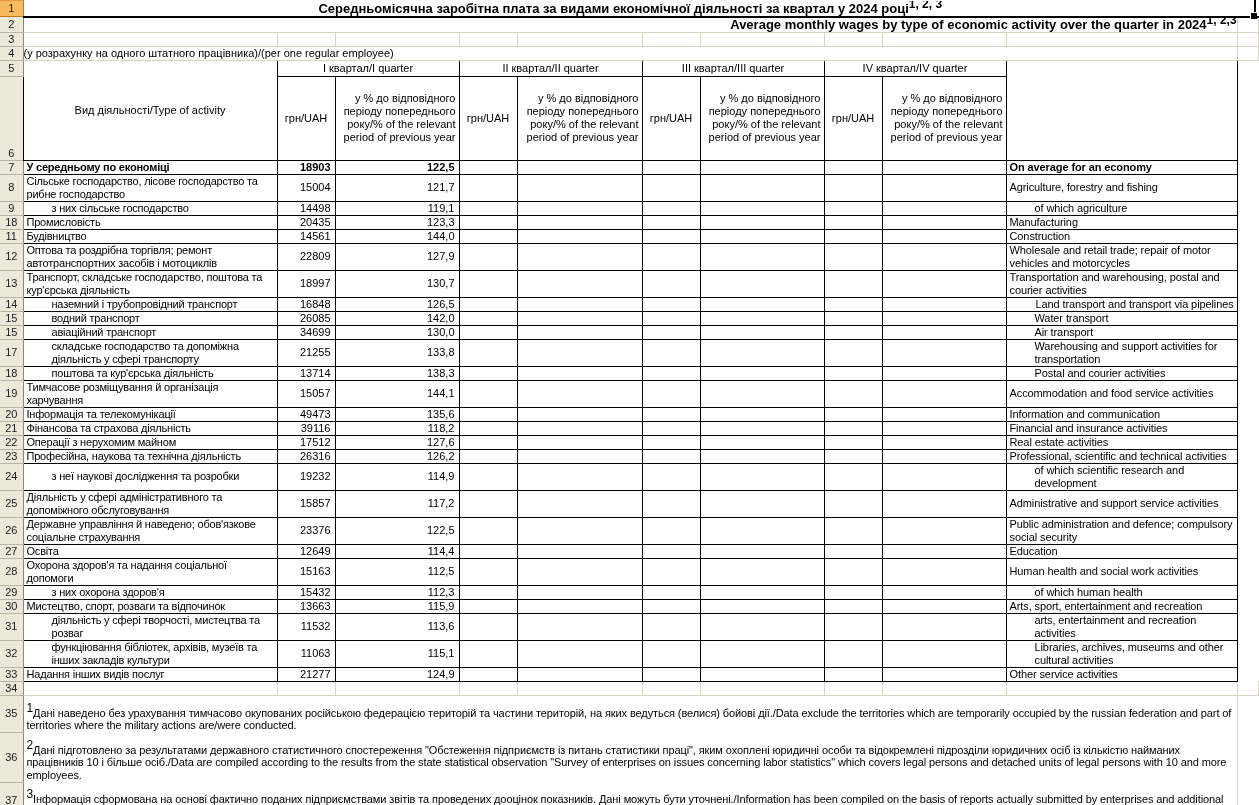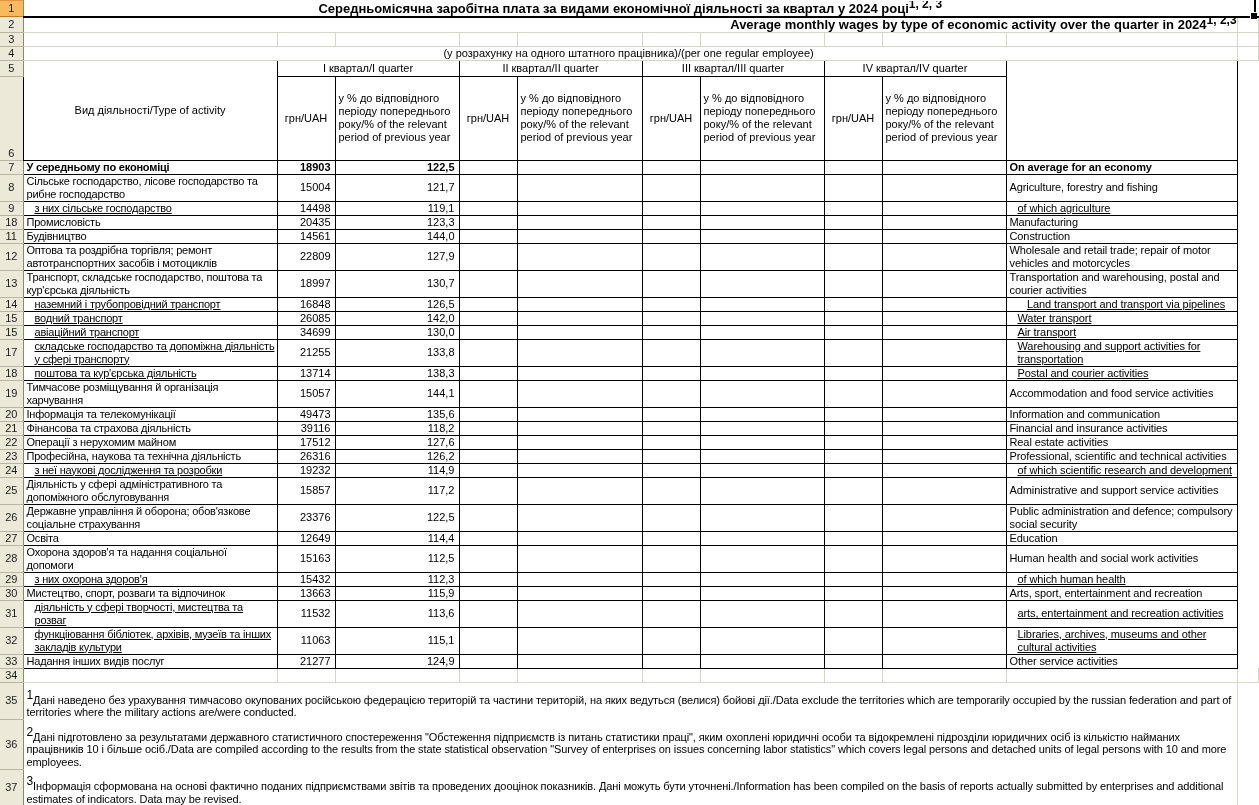--- a/index.html
+++ b/index.html
@@ -11,31 +11,31 @@
   
   .rn{background:#ece9d8;border-right:1px solid #8a8772;border-bottom:1px solid #b9b5a2;
       border-top:1px solid #f6f4ea;text-align:center;color:#1c1c1c;font-size:11px;}
   .rn-sel{background:#f8b95f;border-bottom:1px solid #c07a22;border-top:1px solid #e5953d;}
   
   .t1{font-weight:bold;font-size:13px;text-align:center;border-bottom:2px solid #000;line-height:15px;}
   .t1f{border-bottom:2px solid #000;}
   .t2{font-weight:bold;font-size:13px;text-align:right;border-bottom:1px solid #d7d4c8;line-height:14px;}
   .gc{border-right:1px solid #d7d4c8;border-bottom:1px solid #d7d4c8;}
   .gl{border-left:1px solid #d7d4c8;}
-  .note4{text-align:center;padding-right:3px;border-bottom:1px solid #d7d4c8;}
+  .note4{text-align:left;padding-right:3px;border-bottom:1px solid #d7d4c8;}
   
   .hA,.hq,.hu,.hp,.hEn,.c-a,.c-num,.c-en{border:1px solid #000;}
   .hA{text-align:center;vertical-align:middle;}
   .hq{text-align:center;}
   .hu{text-align:center;}
-  .hp{text-align:left;padding:2px 3px;margin-top:35px;}
+  .hp{text-align:right;padding:2px 3px;margin-top:35px;}
   .c-a{padding:0 2px 0 3px;letter-spacing:-0.2px;}
   .c-num{text-align:right;padding:0 4px 0 2px;}
   .c-en{padding:0 2px 0 3px;letter-spacing:-0.1px;}
-  .ind{padding-left:11px;text-decoration:underline;}
+  .ind{padding-left:28px;}
   .bold{font-weight:bold;}
   .clipbox{max-height:18px;overflow:hidden;text-align:center;}
   .c-fill{background:#fff;}
   
   .fn{vertical-align:top;padding:11px 4px 1px 3px;line-height:12.5px;letter-spacing:-0.1px;}
   sup{font-size:12px;line-height:0;}
   
   .r1{height:15px;}.r2{height:13px;}.r3{height:12px;}.r4{height:12px;}.r5{height:16px;}
   .r6{height:84px;}.r34{height:13px;margin-top:24px;}.r38{height:8px;}
   
@@ -381,21 +381,21 @@
           <td class="c-num"></td>
           <td class="c-num"></td>
           <td class="c-num"></td>
           <td class="c-num"></td>
           <td class="c-num"></td>
           <td class="c-en">Administrative and support service activities</td>
           <td class="c-fill"></td>
         </tr>
         <tr>
           <td class="rn">26</td>
-          <td class="c-a">Державне управління й оборона; обов'язкове соціальне страхування</td>
+          <td class="c-a">Державне управління й наведено; обов'язкове соціальне страхування</td>
           <td class="c-num">23376</td>
           <td class="c-num">122,5</td>
           <td class="c-num"></td>
           <td class="c-num"></td>
           <td class="c-num"></td>
           <td class="c-num"></td>
           <td class="c-num"></td>
           <td class="c-num"></td>
           <td class="c-en">Public administration and defence; compulsory social security</td>
           <td class="c-fill"></td>

